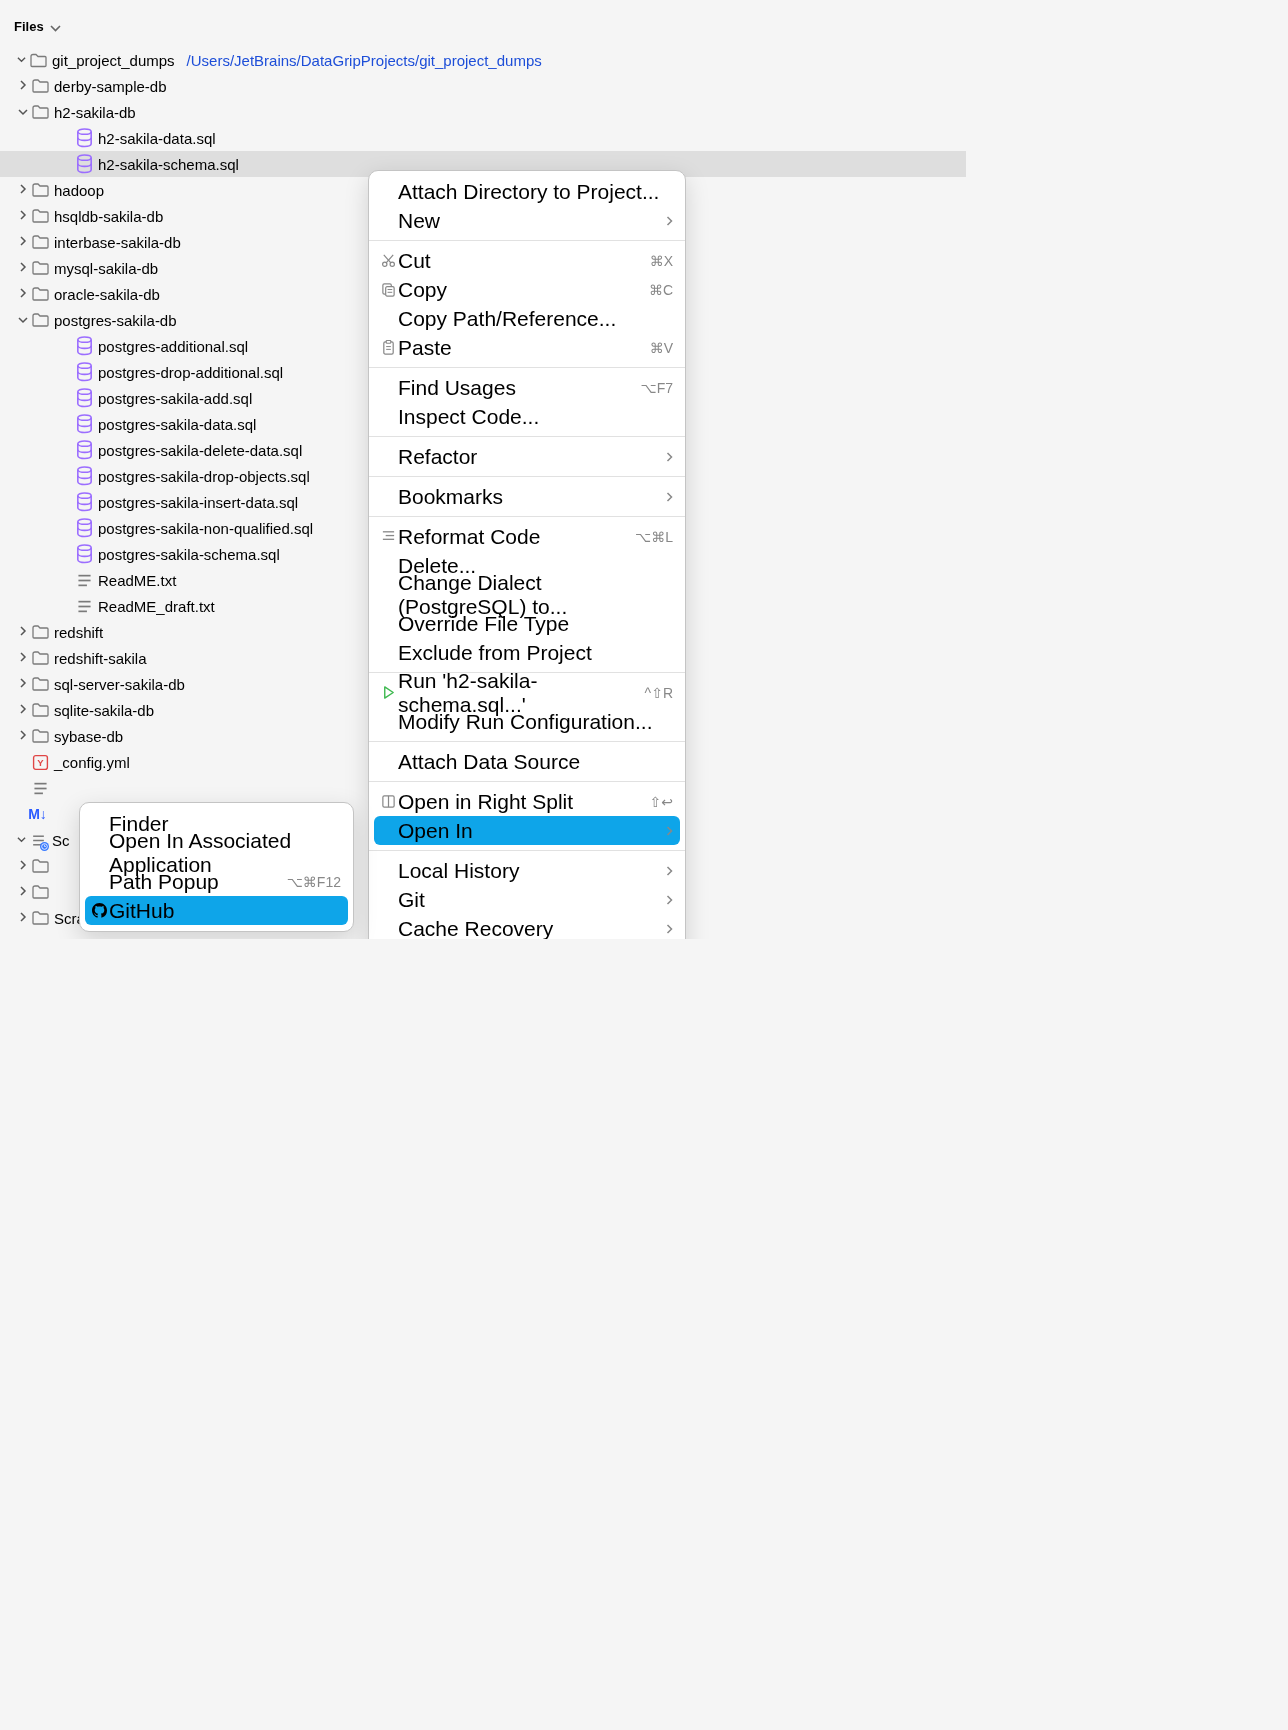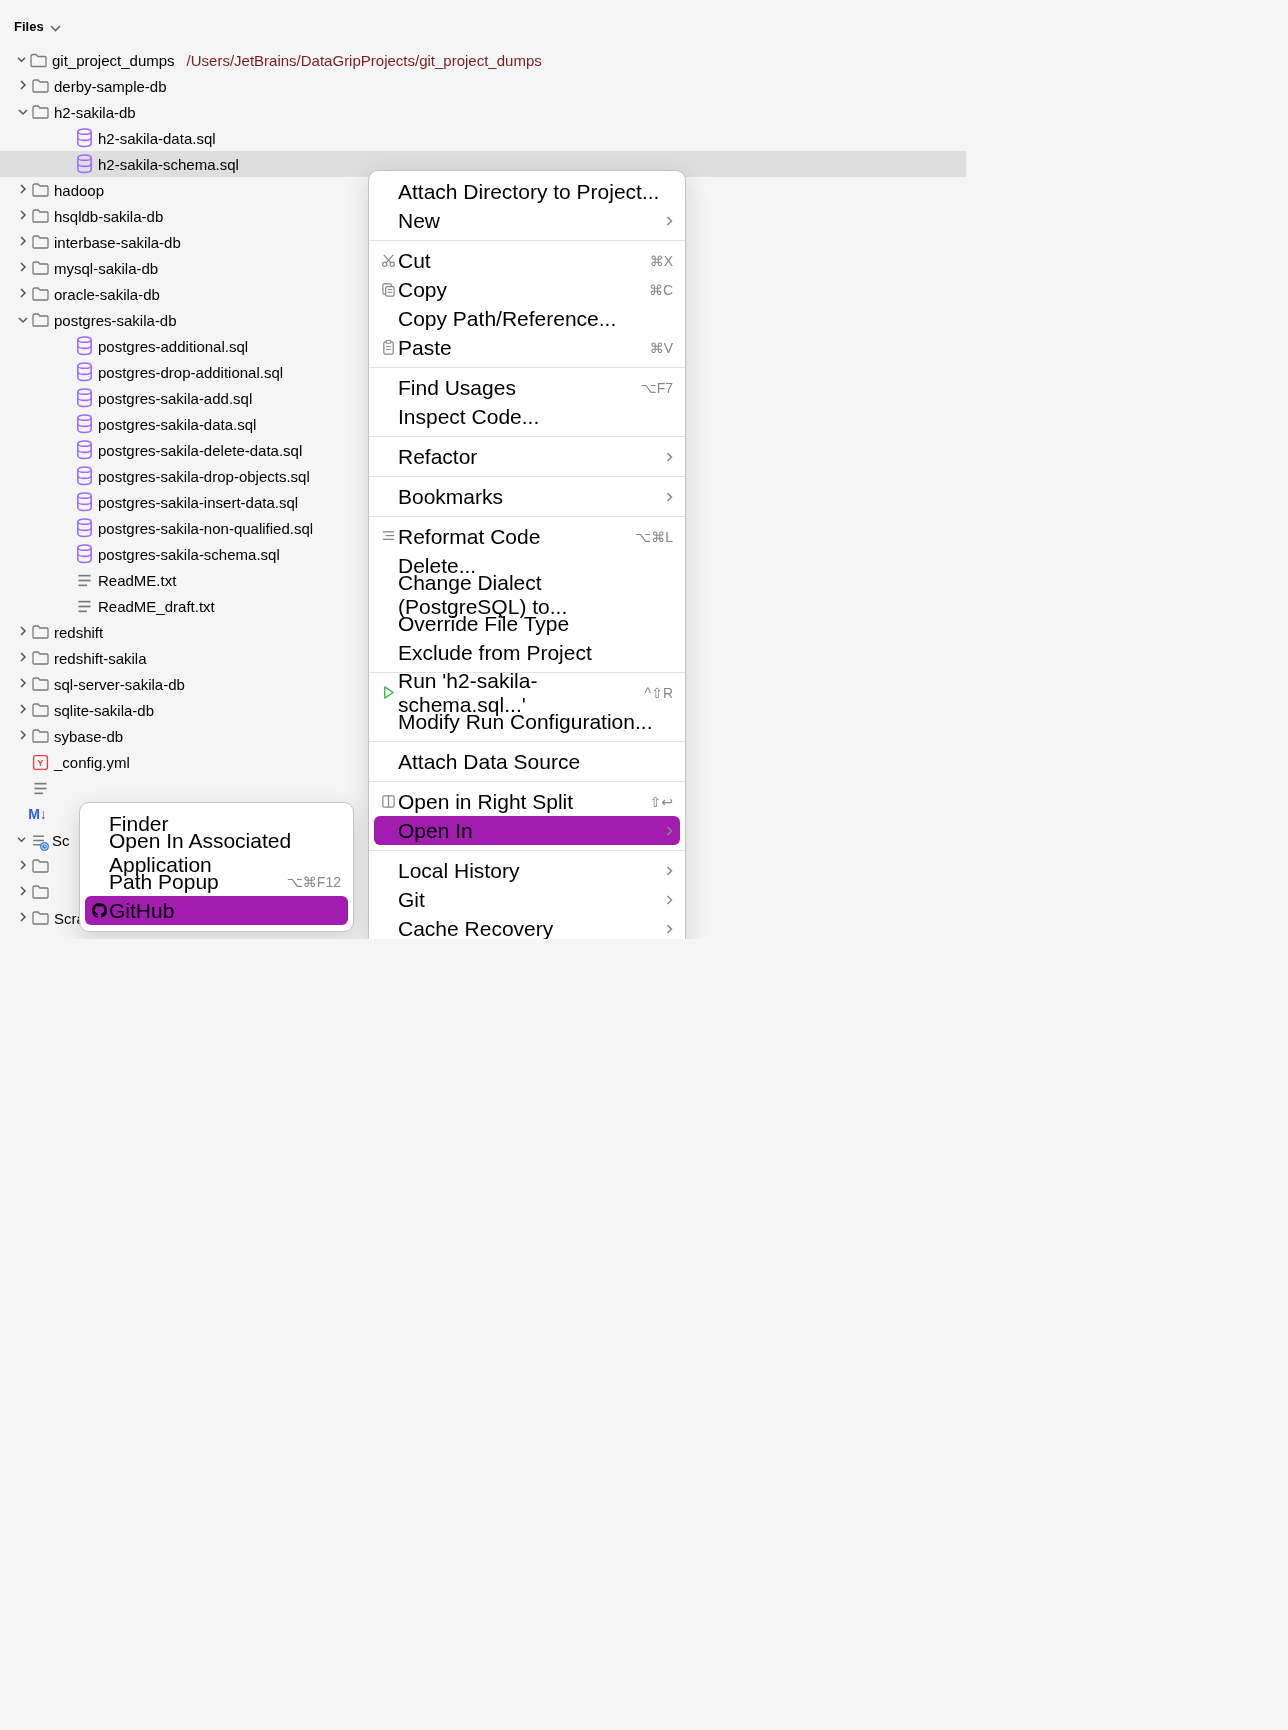--- a/index.html
+++ b/index.html
@@ -59,21 +59,21 @@
       display: inline-flex;
       align-items: center;
       justify-content: center;
       width: 17px;
       height: 17px;
     }
     .tree-label {
       flex-shrink: 0;
     }
     .tree-path {
-      color: #7f1d1d;
+      color: #1d4ed8;
       margin-left: 12px;
     }
     .indent-0 { padding-left: 14px; }
     .indent-1 { padding-left: 16px; }
     .indent-2 { padding-left: 58px; }
     .indent-2.no-toggle { padding-left: 76px; }
     .markdown-tag {
       color: #2a5aff;
       font-weight: 700;
       font-size: 14px;
@@ -105,21 +105,21 @@
       z-index: 20;
     }
     .menu-item {
       display: flex;
       align-items: center;
       height: 29px;
       padding: 0 12px 0 10px;
       cursor: default;
     }
     .menu-item.highlighted {
-      background: #a21caf;
+      background: #0ea5e9;
       border-radius: 6px;
       margin: 0 5px;
       padding: 0 7px 0 5px;
     }
     .menu-icon-slot {
       width: 19px;
       flex-shrink: 0;
       display: inline-flex;
       align-items: center;
       justify-content: center;

